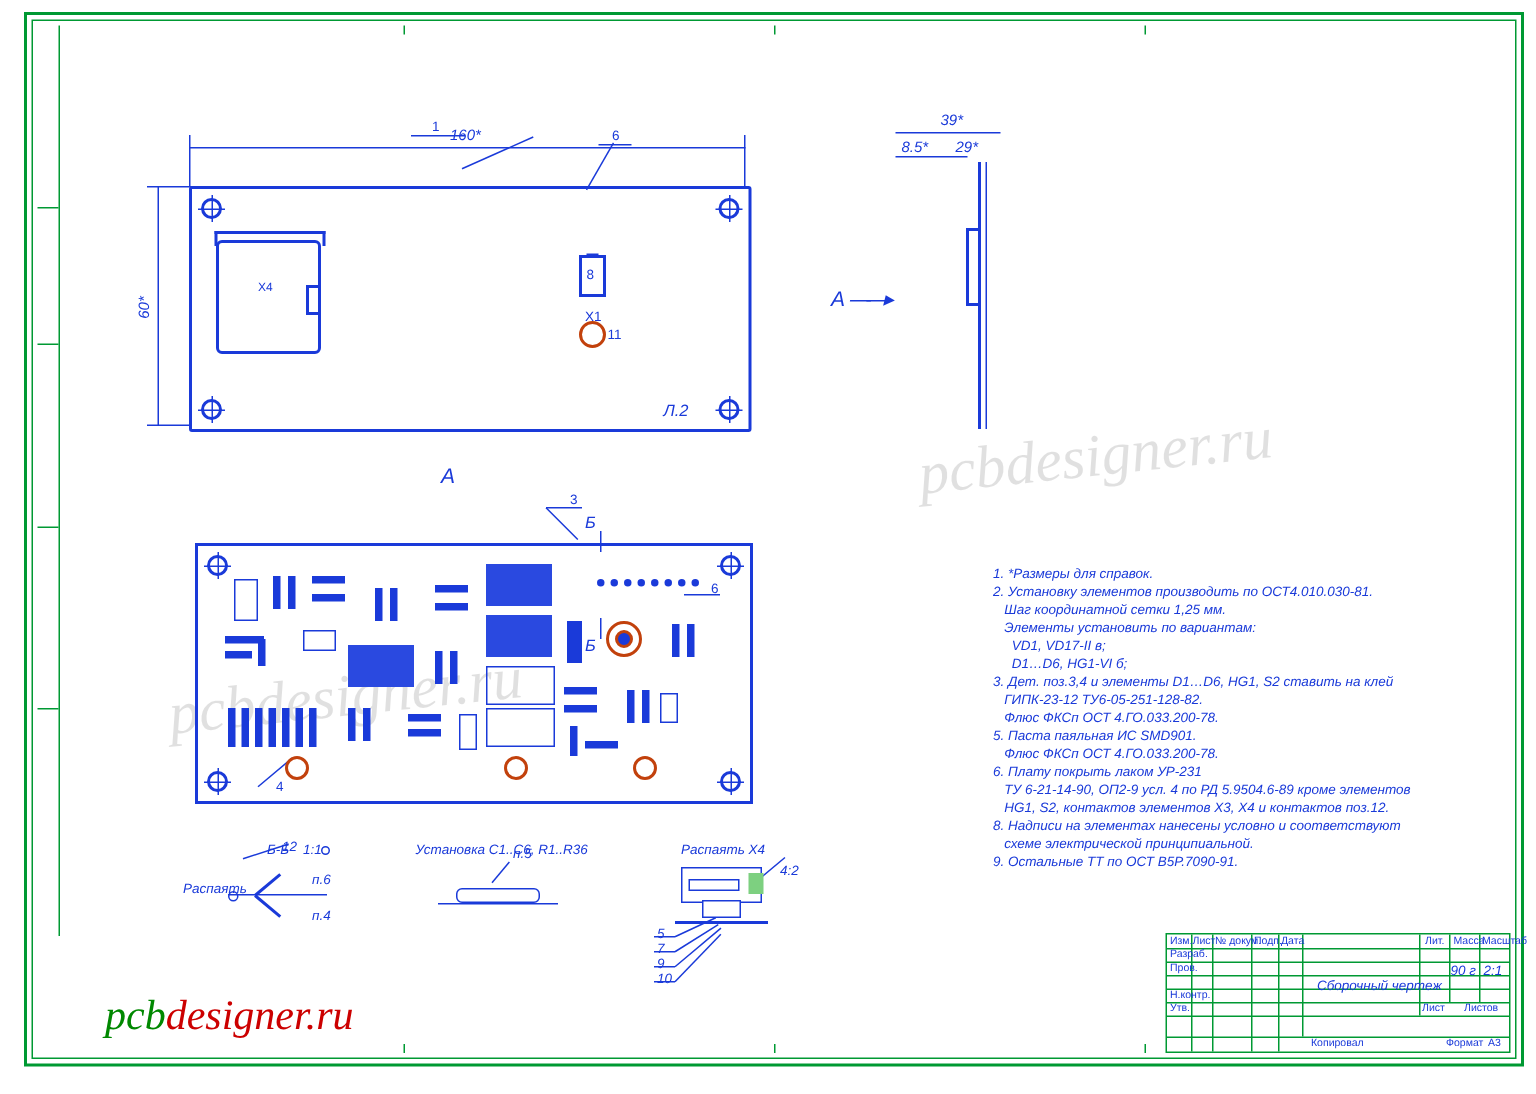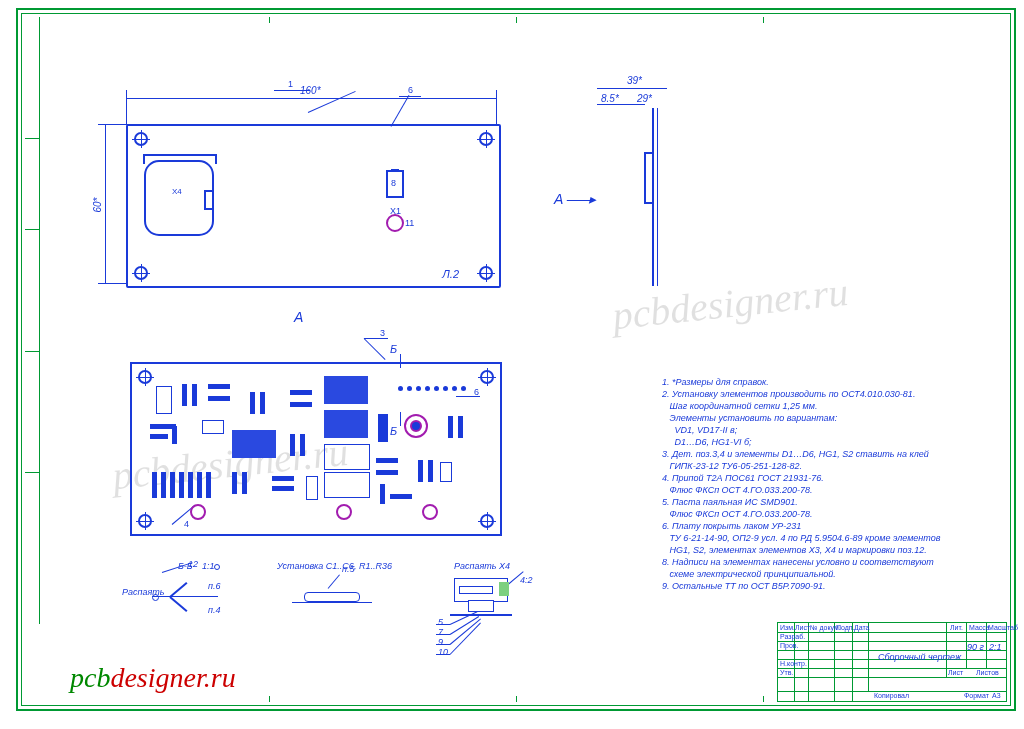--- a/index.html
+++ b/index.html
@@ -22,21 +22,21 @@
 .hole:before{left:50%;top:-4px;width:1px;height:18px;margin-left:-.5px}
 .hole:after{top:50%;left:-4px;height:1px;width:18px;margin-top:-.5px}
 .chip{position:absolute;border:2px solid #1a3ad9}
 .reflabel{position:absolute;font:9px/1 Arial;color:#1a3ad9}
 
 
 .botboard{position:absolute;left:108px;top:348px;width:368px;height:170px;border:2px solid #1a3ad9}
 .pad{position:absolute;width:5px;height:5px;border-radius:50%;background:#1a3ad9}
 .rchip{position:absolute;background:#1a3ad9}
 .rchip.o{background:none;border:1px solid #1a3ad9}
-.circ{position:absolute;border:2px solid #a21caf;border-radius:50%}
+.circ{position:absolute;border:2px solid #c2410c;border-radius:50%}
 
 
 .side{position:absolute;left:575px;top:94px;width:60px;height:178px}
 .side .edge{position:absolute;left:55px;top:0;width:3px;height:100%;border-left:2px solid #1a3ad9;border-right:1px solid #1a3ad9}
 .side .bulge{position:absolute;right:3px;top:44px;width:8px;height:48px;border-top:2px solid #1a3ad9;border-bottom:2px solid #1a3ad9;border-left:2px solid #1a3ad9}
 
 
 .detailblock{position:absolute;font:italic 9px/1 Arial;color:#1a3ad9}
 .det-line{position:absolute;background:#1a3ad9;height:1px}
 .det-shape{position:absolute;border:1px solid #1a3ad9}
@@ -95,21 +95,21 @@
       <span class="hole" style="right:6px;bottom:6px"></span>
 
       <div class="dim" style="left:180px;top:-14px;width:52px;height:1px;transform-origin:left;transform:rotate(-24deg)"></div>
       <div class="dim" style="left:146px;top:-36px;width:36px;height:1px"></div>
       <span class="reflabel" style="left:160px;top:-46px">1</span>
 
       <div class="dim" style="left:263px;top:0;width:36px;height:1px;transform-origin:left;transform:rotate(-60deg)"></div>
       <div class="dim" style="left:271px;top:-30px;width:22px;height:1px"></div>
       <span class="reflabel" style="left:280px;top:-40px">6</span>
 
-      <div class="chip" style="left:16px;top:34px;width:66px;height:72px;border-radius:15px">
+      <div class="chip" style="left:16px;top:34px;width:66px;height:72px;border-radius:4px">
         <span class="reflabel" style="left:26px;top:26px;font-size:8px">X4</span>
         <div class="chip" style="left:-3px;top:-8px;width:70px;height:8px;border-bottom:none"></div>
         <div class="chip" style="left:58px;top:28px;width:6px;height:16px"></div>
       </div>
 
       <div class="chip" style="left:258px;top:44px;width:14px;height:24px">
         <span class="reflabel" style="left:3px;top:7px">8</span>
         <div style="position:absolute;left:3px;top:-3px;width:8px;height:3px;background:#1a3ad9"></div>
       </div>
 
@@ -266,27 +266,26 @@
 
     <div class="notes">
       <div>1. *Размеры для справок.</div>
           <div>2. Установку элементов производить по ОСТ4.010.030-81.</div>
           <div>   Шаг координатной сетки 1,25 мм.</div>
       <div>   Элементы установить по вариантам:</div>
           <div>     VD1, VD17-II в;</div>
           <div>     D1…D6, HG1-VI б;</div>
           <div>3. Дет. поз.3,4 и элементы D1…D6, HG1, S2 ставить на клей</div>
           <div>   ГИПК-23-12 ТУ6-05-251-128-82.</div>
-      <div>4. Припой Т2А ПОС61 ГОСТ 21931-76.</div>
           <div>   Флюс ФКСп ОСТ 4.ГО.033.200-78.</div>
           <div>5. Паста паяльная ИС SMD901.</div>
           <div>   Флюс ФКСп ОСТ 4.ГО.033.200-78.</div>
           <div>6. Плату покрыть лаком УР-231</div>
       <div>   ТУ 6-21-14-90, ОП2-9 усл. 4 по РД 5.9504.6-89 кроме элементов</div>
-          <div>   HG1, S2, элементах элементов X3, X4 и маркировки поз.12.</div>
+          <div>   HG1, S2, контактов элементов X3, X4 и контактов поз.12.</div>
       <div>8. Надписи на элементах нанесены условно и соответствуют</div>
           <div>   схеме электрической принципиальной.</div>
           <div>9. Остальные ТТ по ОСТ В5Р.7090-91.</div>
     </div>
 
     <div class="logo">
       <span class="g">pcb</span><span>designer.ru</span>
     </div>
 
     <div class="leftgut">

